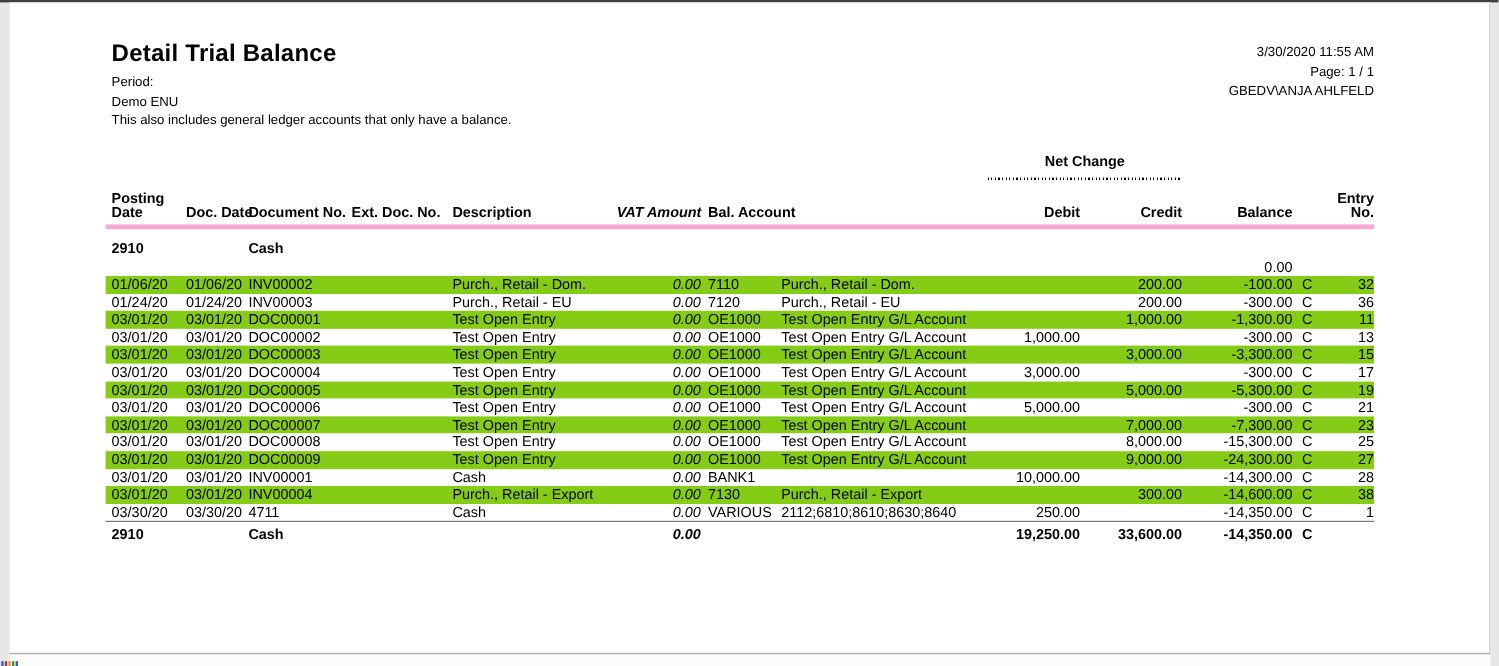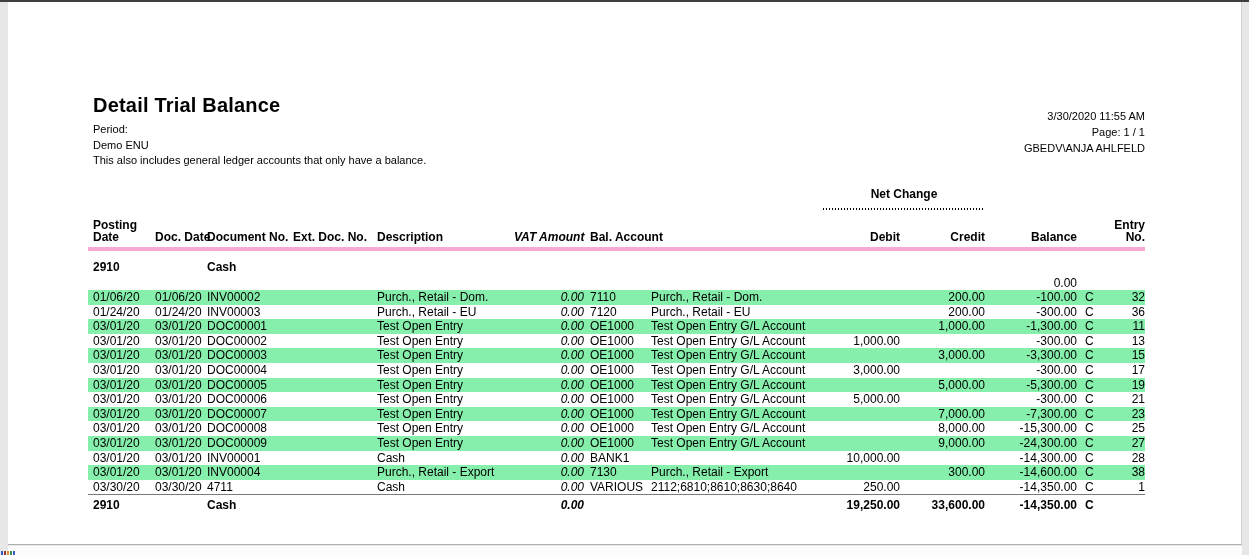--- a/index.html
+++ b/index.html
@@ -6,24 +6,24 @@
   html,body { background:#e7e7e7; font-family:"Liberation Sans", sans-serif; color:#000; }
   .viewport { position:relative; width:1249px; height:555px; background:#e7e7e7; overflow:hidden; }
   .topbar { position:absolute; top:0; left:0; width:1249px; height:2px; background:#3f3f3f; }
   .page { position:absolute; top:2px; left:8px; width:1234px; height:543px; background:#fff;
           border-right:1px solid #cfcfcf; border-bottom:1px solid #b0b0b0; }
   .bottom-strip { position:absolute; top:546px; left:8px; width:1234px; height:9px; background:#fcfcfc; }
   .sliver { position:absolute; top:551px; left:1px; height:4px; display:flex; gap:1px; }
   .sliver span { width:2px; height:4px; display:inline-block; }
 
   .content { margin-left:80px; width:1057px; position:relative; }
-  .rheader { position:relative; padding-top:44px;margin-top:48px; }
+  .rheader { position:relative; padding-top:32px; }
   .rtitle { font-size:20px; font-weight:bold; padding-left:5px; letter-spacing:0.2px; }
   .rsub { font-size:11px; line-height:15.5px; padding-left:5px; margin-top:5px; }
-  .rh-right { position:absolute; top:58px; right:0; text-align:right; font-size:11px; line-height:16px; }
+  .rh-right { position:absolute; top:34px; right:0; text-align:right; font-size:11px; line-height:16px; }
 
   .ttable { margin-top:18px; font-size:12px; }
   .nc-wrap { position:relative; height:26px; }
   .nc-label { position:absolute; left:735px; width:162px; top:0; text-align:center; font-weight:bold; }
   .nc-dotted { position:absolute; left:735px; width:162px; top:21px; height:2px;
                background-image:repeating-linear-gradient(90deg,#000 0,#000 1px,transparent 1px,transparent 3px); }
 
   .hrow { display:flex; align-items:flex-end; font-weight:bold; line-height:12px;
           border-bottom:4px solid #f9a8d4; padding-bottom:4px; margin-top:6px; }
   .cell { flex:0 0 auto; white-space:nowrap; overflow:visible; }
@@ -36,21 +36,21 @@
   .c7{width:64px; padding-left:6px;}
   .c8{width:162px; padding-left:3px;}
   .c9{width:90px; text-align:right;}
   .c10{width:85px; text-align:right;}
   .c11{width:92px; text-align:right;}
   .c12{width:22px; padding-left:8px;}
   .c13{width:46px; text-align:right;}
 
   .grow { display:flex; font-weight:bold; padding-top:9px; padding-bottom:2px; height:25px; line-height:14px; }
   .trow { display:flex; height:14.6px; line-height:14.6px; }
-  .trow.shaded { background:#86efac; }
+  .trow.shaded { background:#84cc16; }
   .comment-row .comment-text { padding-left:119px; }
   .totrow { display:flex; font-weight:bold; border-top:1px solid #7a7a7a; padding-top:3px; height:18px; line-height:14px; }
 </style>
 </head>
 <body>
 
 <div class="viewport">
   <div class="topbar"></div>
 
   <div class="page">

